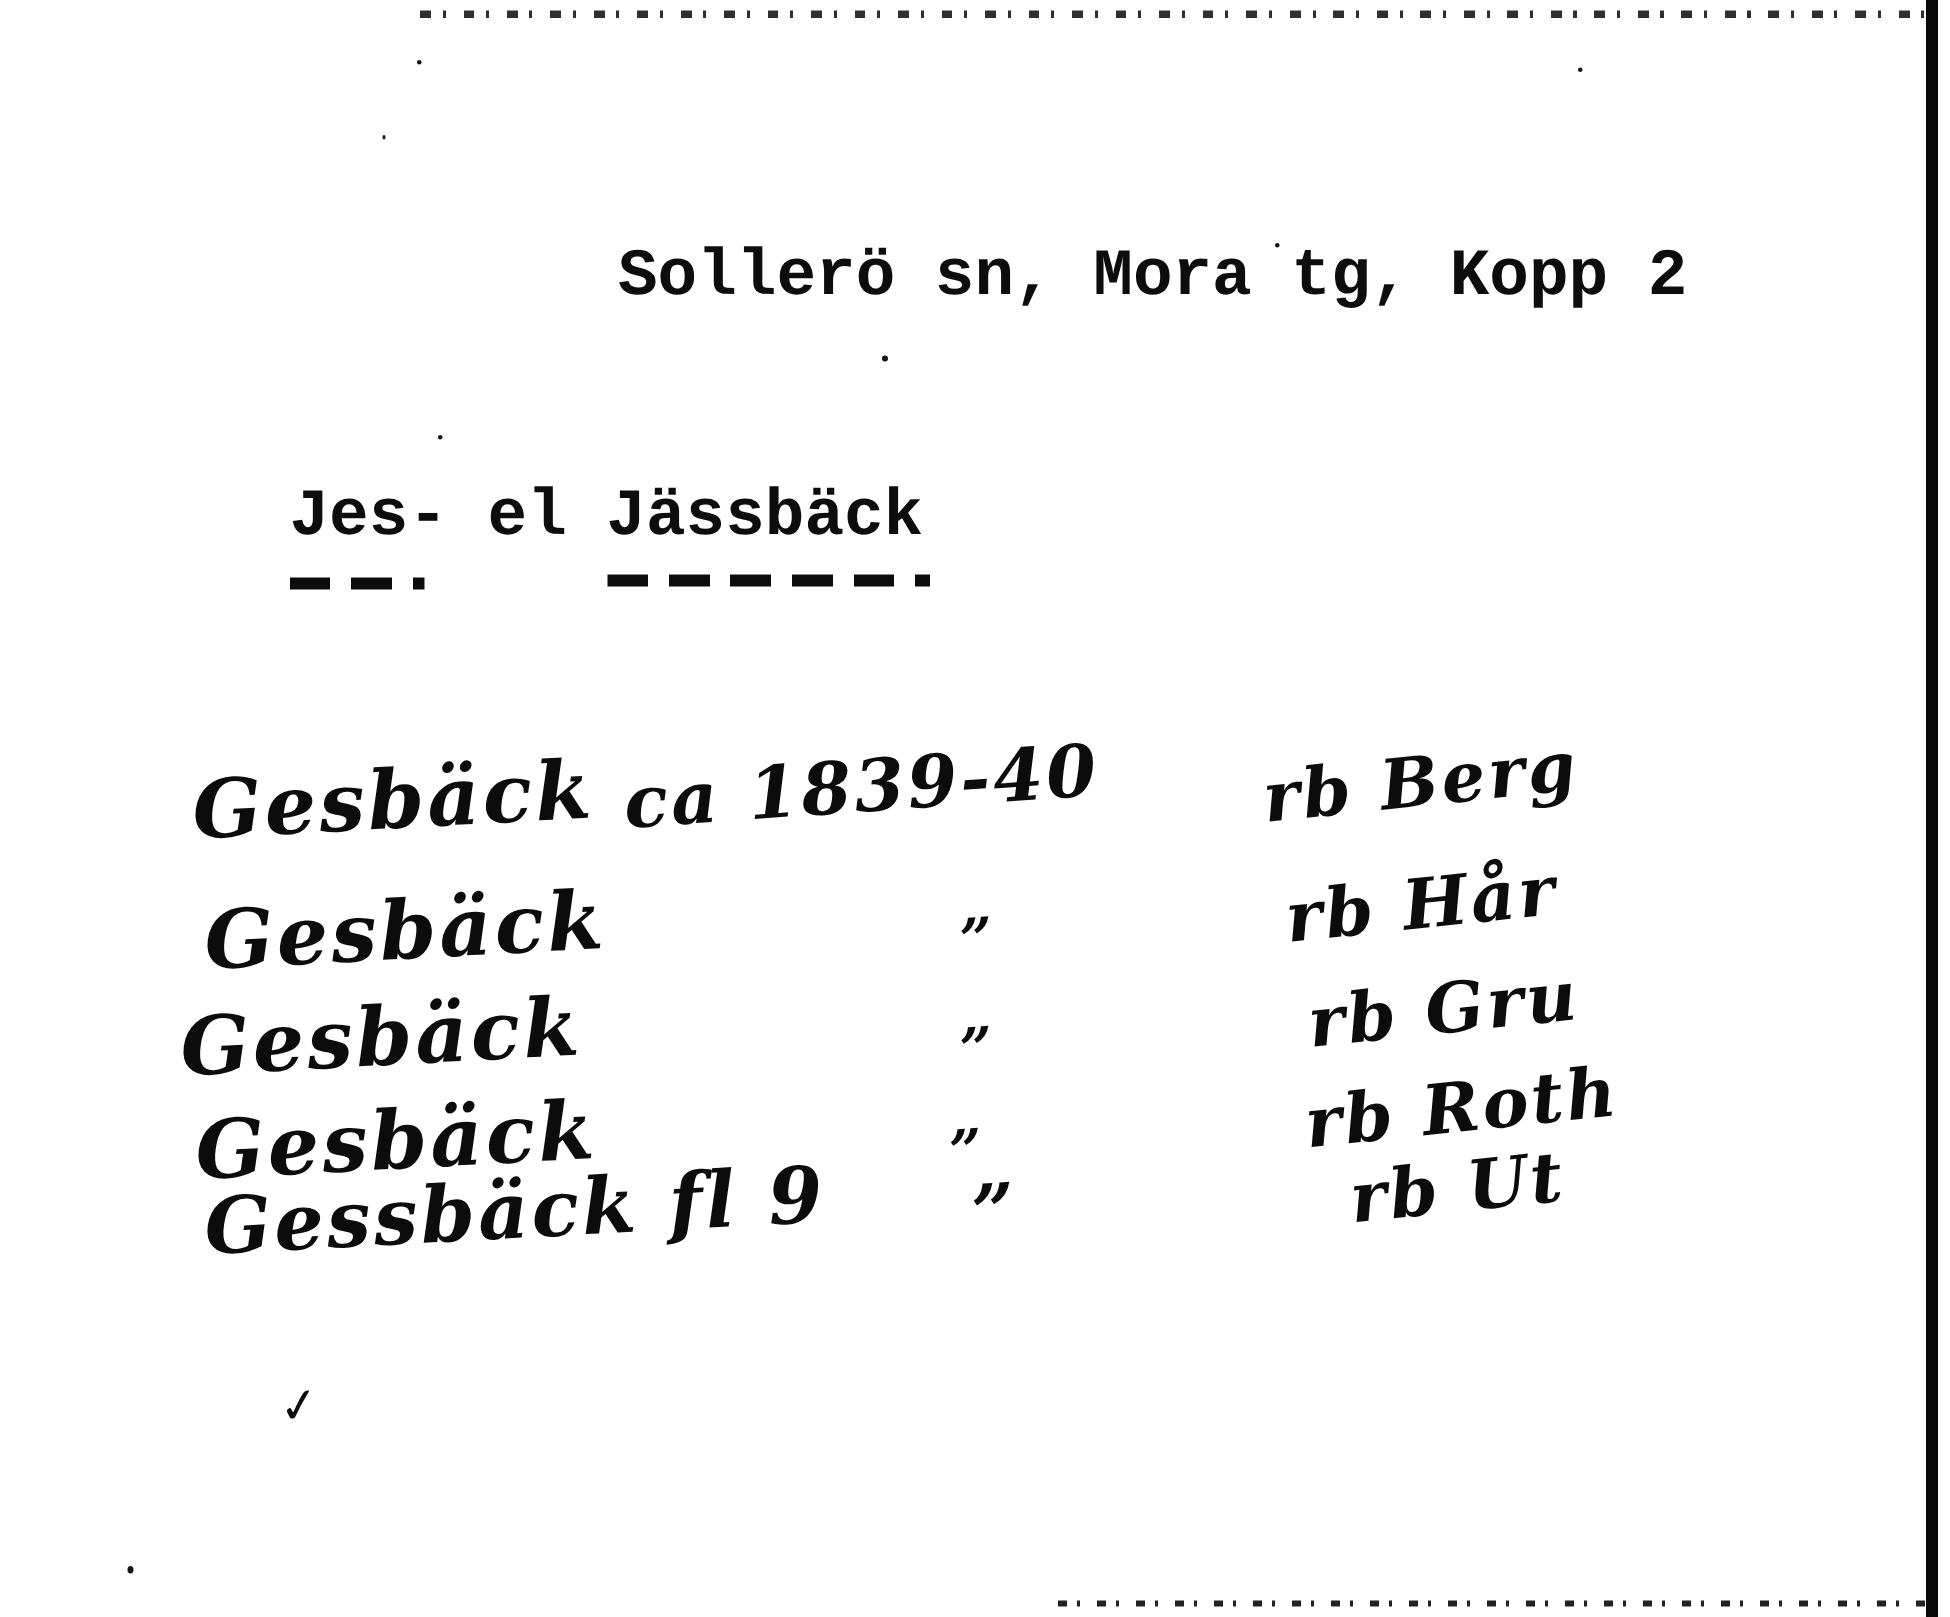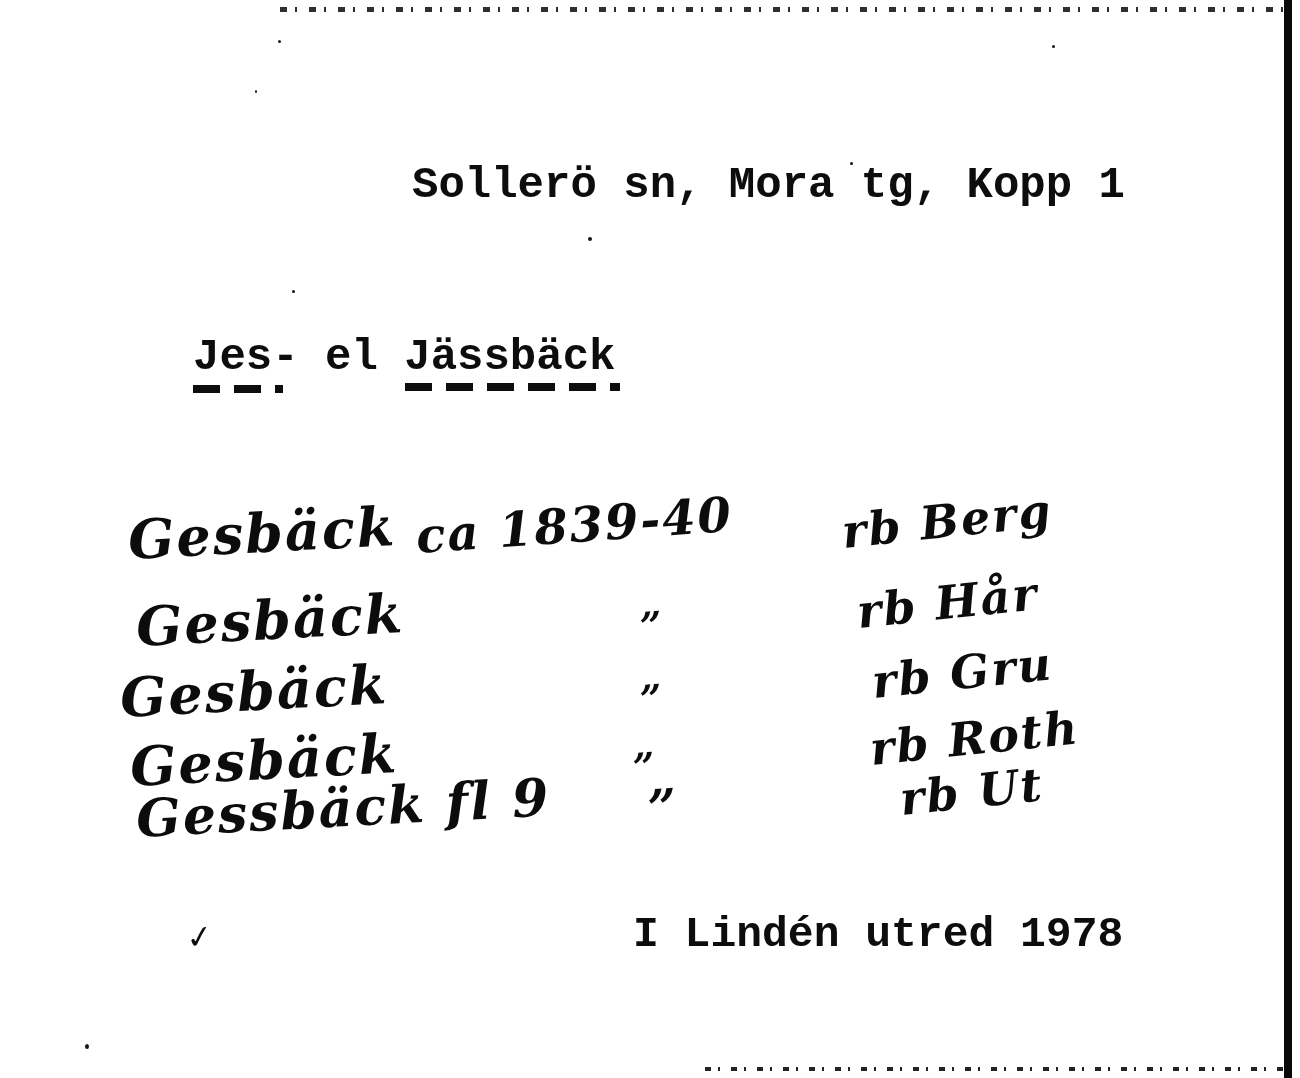--- a/index.html
+++ b/index.html
@@ -52,21 +52,21 @@
   .typed {
     position: absolute;
     font-family: "Liberation Mono", "DejaVu Sans Mono", monospace;
     font-size: 44px;
     font-weight: 700;
     letter-spacing: 0px;
     color: #0d0d0d;
     white-space: nowrap;
   }
   #header-line { left: 412px; top: 160px; }
-  #title-line  { left: 193px; top: 320px; margin-top: 12px; }
+  #title-line  { left: 193px; top: 320px; }
 
   .dash-underline {
     position: absolute;
     height: 8px;
     background: repeating-linear-gradient(90deg,
       #0d0d0d 0 27px, transparent 27px 41px);
   }
   #title-underline-1 { left: 193px; top: 385px; width: 90px; }
   #title-underline-2 { left: 405px; top: 383px; width: 215px; }
 
@@ -128,21 +128,21 @@
   <div class="edge-right-bar"></div>
   <div class="edge-bottom-dotted"></div>
   <div class="speck" style="left:278px; top:40px; width:3px; height:3px;"></div>
   <div class="speck" style="left:588px; top:237px; width:4px; height:4px;"></div>
   <div class="speck" style="left:292px; top:290px; width:3px; height:3px;"></div>
   <div class="speck" style="left:850px; top:162px; width:3px; height:3px;"></div>
   <div class="speck" style="left:1052px; top:45px; width:3px; height:3px;"></div>
   <div class="speck" style="left:85px; top:1044px; width:4px; height:5px;"></div>
   <div class="speck" style="left:255px; top:90px; width:2px; height:3px;"></div>
 
-  <div id="header-line" class="typed">Sollerö sn, Mora tg, Kopp 1</div>
+  <div id="header-line" class="typed">Sollerö sn, Mora tg, Kopp 2</div>
 
   <div id="title-line" class="typed">Jes- el Jässbäck</div>
   <div id="title-underline-1" class="dash-underline"></div>
   <div id="title-underline-2" class="dash-underline"></div>
 
   <div id="entry1-name" class="hand hand-name">Gesbäck</div>
   <div id="entry1-detail" class="hand hand-detail">ca 1839-40</div>
   <div id="entry1-ref" class="hand hand-ref">rb Berg</div>
 
   <div id="entry2-name" class="hand hand-name">Gesbäck</div>
@@ -154,17 +154,16 @@
   <div id="entry3-ref" class="hand hand-ref">rb Gru</div>
 
   <div id="entry4-name" class="hand hand-name">Gesbäck</div>
   <div id="entry4-ditto" class="hand hand-ditto">”</div>
   <div id="entry4-ref" class="hand hand-ref">rb Roth</div>
 
   <div id="entry5-name" class="hand hand-name">Gessbäck fl 9</div>
   <div id="entry5-ditto" class="hand hand-ditto">”</div>
   <div id="entry5-ref" class="hand hand-ref">rb Ut</div>
 
-  <div id="note-utred" class="typed">I Lindén utred 1978</div>
 
   <div id="checkmark">✓</div>
 
 </div>
 
 </body></html>

